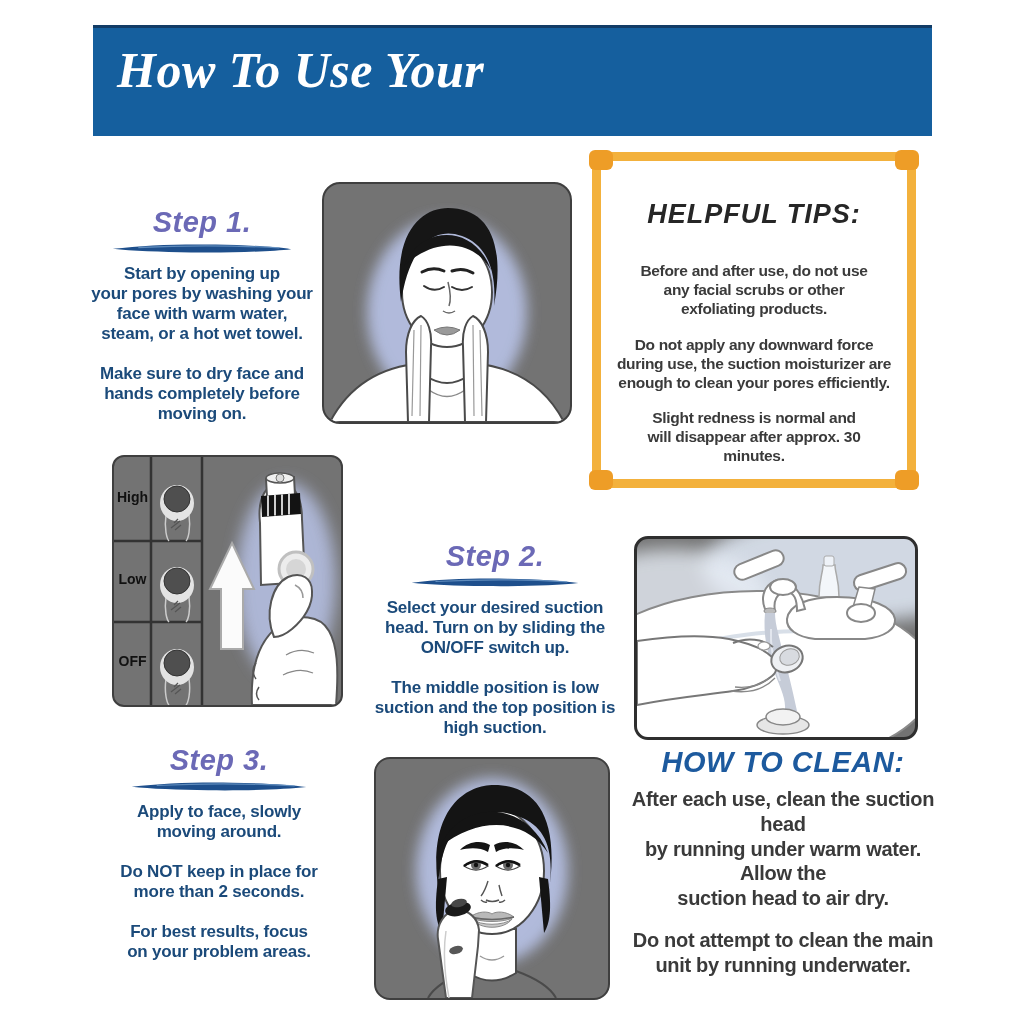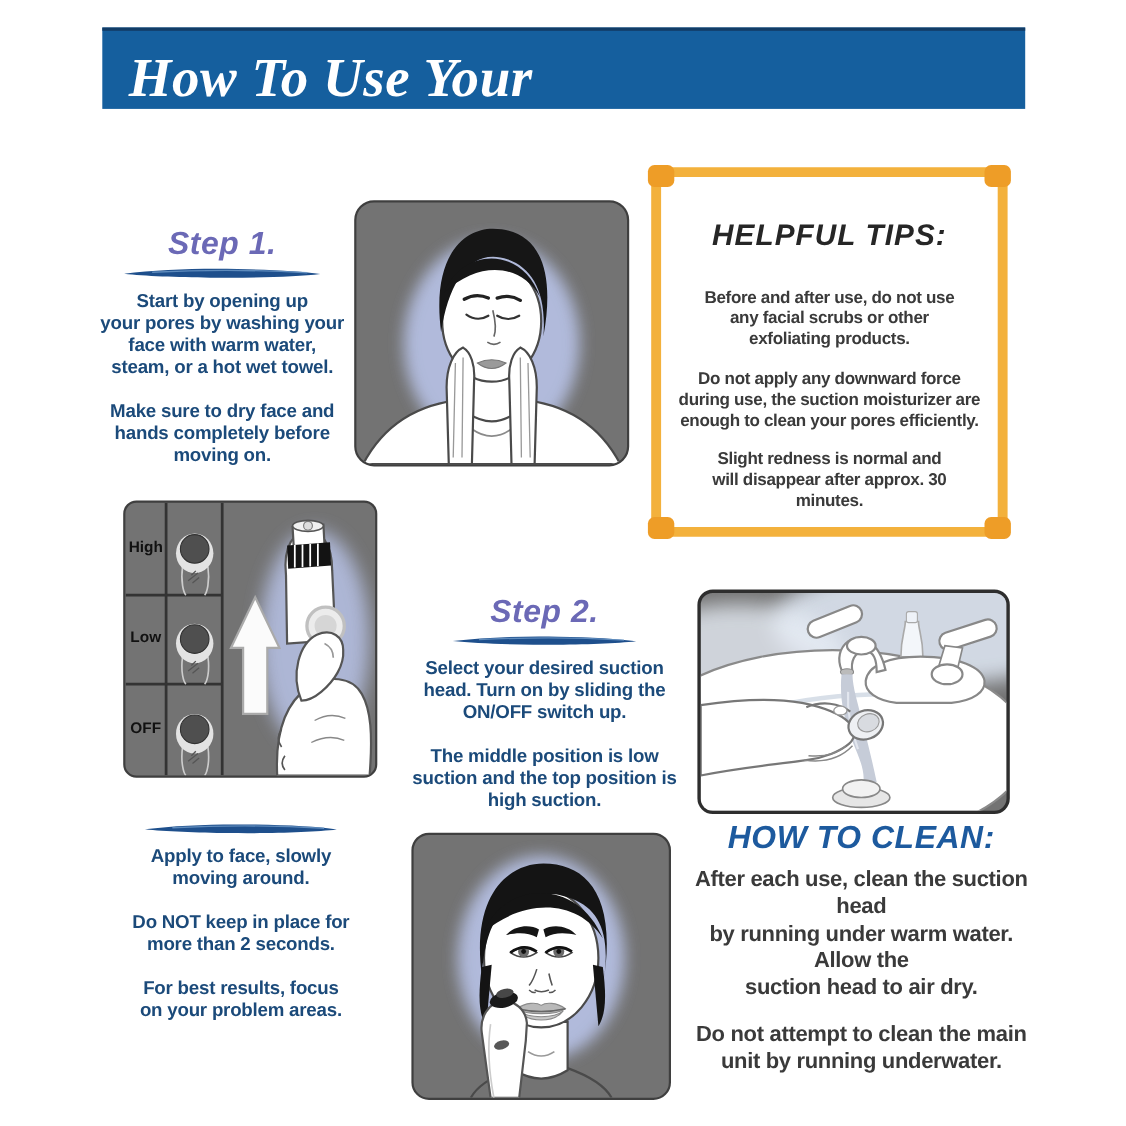--- a/index.html
+++ b/index.html
@@ -1,20 +1,20 @@
 <!DOCTYPE html>
 <html><head>
 <meta charset="utf-8">
 <style>
   html,body{margin:0;padding:0;background:#fff;}
   body{width:1024px;height:1024px;font-family:"Liberation Sans",sans-serif;}
   .canvas{position:relative;width:1024px;height:1024px;background:#fff;overflow:hidden;}
 
   
-  .banner{position:absolute;left:93px;top:25px;width:839px;height:74px;
+  .banner{position:absolute;left:93px;top:25px;width:839px;height:111px;
     background:#155f9e;border-top:3px solid#123c66;box-sizing:border-box;}
   .banner h1{margin:0;padding-left:24px;font-family:"Liberation Serif",serif;
     font-style:italic;font-weight:bold;color:#fff;font-size:50px;line-height:84px;letter-spacing:.5px;}
 
   
   .step{position:absolute;text-align:center;}
   .step-heading{font-size:29px;font-weight:bold;font-style:italic;color:#6b69b6;letter-spacing:.5px;}
   .brush{display:block;margin:2px auto 10px;}
   .step p{margin:0 0 20px;font-size:17px;font-weight:bold;color:#1b4a7a;
     line-height:1.18;letter-spacing:-.2px;white-space:pre-line;}
@@ -233,20 +233,21 @@
         <path d="M98,148 q22,2 34,-9 M94,152 q28,4 44,-13" stroke="#888" stroke-width="1.3" fill="none"></path>
       </g>
       <g transform="rotate(-20 150 120)">
         <ellipse cx="150" cy="120" rx="16" ry="13" fill="#eef0f3" stroke="#777" stroke-width="2"></ellipse>
         <ellipse cx="153" cy="119" rx="10" ry="8" fill="#d8dbe0" stroke="#999" stroke-width="1"></ellipse>
       </g>
     </svg>
   </figure>
 
   <section class="step" id="step3">
+    <div class="step-heading">Step 3.</div>
     <svg class="brush" width="178" height="13" viewBox="0 0 200 14">
       <path d="M2,8.5 C35,4.5 75,3 115,3.8 C150,4.4 180,6 198,8.8 C175,11.5 130,13 88,12.4 C55,12 22,10.8 2,8.5 Z" fill="#1e4f8c"></path>
       <path d="M30,7 C80,4.5 140,4.8 185,7.5" stroke="#6e9ac8" stroke-width="1.4" fill="none" opacity="0.8"></path>
     </svg>
     <p>Apply to face, slowly
 moving around.</p>
     <p>Do NOT keep in place for
 more than 2 seconds.</p>
     <p>For best results, focus
 on your problem areas.</p>

